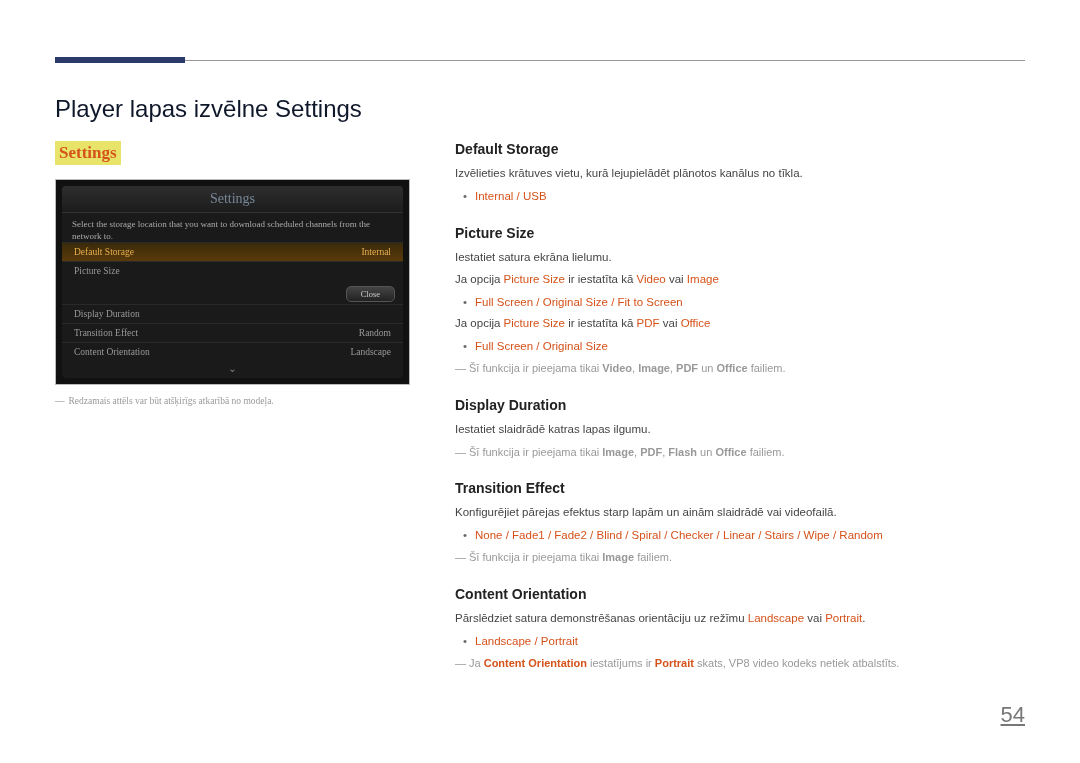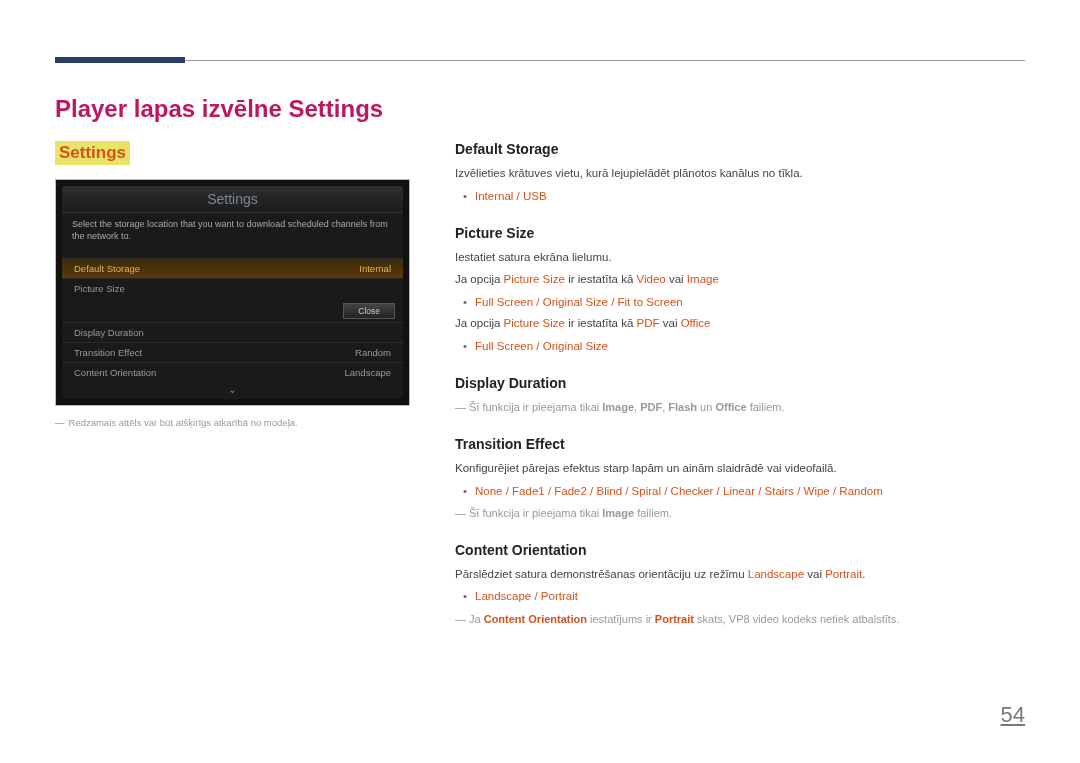--- a/index.html
+++ b/index.html
@@ -24,32 +24,33 @@
   .top-bar {
     position: absolute;
     top: 57px;
     left: 55px;
     width: 130px;
     height: 6px;
     background: #2a3a6a;
   }
   .page-title {
     font-size: 24px;
-    font-weight: 700;
-    color: #be185d;
+    font-weight: 400;
+    color: #0f172a;
     margin-top: 45px;
     margin-bottom: 18px;
   }
   .columns {
     display: flex;
     gap: 45px;
   }
   .left-col {
     width: 355px;
     flex-shrink: 0;
+    font-family: Liberation Serif, serif;
   }
   .right-col {
     flex: 1;
     padding-top: 0px;
   }
   .section-label {
     display: inline-block;
     background: #e8e46a;
     color: #d5521a;
     font-weight: 700;
@@ -73,21 +74,21 @@
   }
   .device-header {
     background: linear-gradient(#2e2e2e,#1c1c1c);
     text-align: center;
     color: #789;
     font-size: 14px;
     padding: 5px 0;
     border-bottom: 1px solid #333;
   }
   .device-desc {
-    padding: 6px 10px 16px 10px;
+    padding: 6px 10px 0 10px;
     font-size: 9px;
     color: #aaa;
     line-height: 1.3;
   }
   .device-list { }
   .device-row {
     display: flex;
     justify-content: space-between;
     padding: 4px 12px;
     font-size: 9.5px;
@@ -101,21 +102,21 @@
   }
   .device-row .close-btn {
     position: absolute;
     right: 8px;
     top: 24px;
     background: linear-gradient(#444,#222);
     border: 1px solid #555;
     color: #ccc;
     font-size: 8.5px;
     padding: 2px 14px;
-    border-radius: 0;
+    border-radius: 5px;
   }
   .device-chevron {
     text-align: center;
     color: #888;
     padding: 2px 0 4px 0;
     font-size: 10px;
   }
   .caption {
     font-size: 9.5px;
     color: #999;
@@ -236,24 +237,28 @@
       <div class="h4">Picture Size</div>
       <div class="body-text">Iestatiet satura ekrāna lielumu.</div>
       <div class="body-text">
         <span>Ja opcija </span><span class="red">Picture Size</span><span> ir iestatīta kā </span><span class="red">Video</span><span> vai </span><span class="red">Image</span>
       </div>
       <div class="bullet"><span class="red">Full Screen / Original Size / Fit to Screen</span></div>
       <div class="body-text">
         <span>Ja opcija </span><span class="red">Picture Size</span><span> ir iestatīta kā </span><span class="red">PDF</span><span> vai </span><span class="red">Office</span>
       </div>
       <div class="bullet"><span class="red">Full Screen / Original Size</span></div>
+      <div class="note">
+        <span>Šī funkcija ir pieejama tikai </span><span class="hl">Video</span>, <span class="hl">Image</span>, <span class="hl">PDF</span><span> un </span><span class="hl">Office</span><span> failiem.</span>
+      </div>
     </div>
 
     <div class="section-block">
       <div class="h4">Display Duration</div>
+      <div class="body-text">Iestatiet slaidrādē katras lapas ilgumu.</div>
       <div class="note">
         <span>Šī funkcija ir pieejama tikai </span><span class="hl">Image</span>, <span class="hl">PDF</span>, <span class="hl">Flash</span><span> un </span><span class="hl">Office</span><span> failiem.</span>
       </div>
     </div>
 
     <div class="section-block">
       <div class="h4">Transition Effect</div>
       <div class="body-text">Konfigurējiet pārejas efektus starp lapām un ainām slaidrādē vai videofailā.</div>
       <div class="bullet"><span class="red">None / Fade1 / Fade2 / Blind / Spiral / Checker / Linear / Stairs / Wipe / Random</span></div>
       <div class="note">

